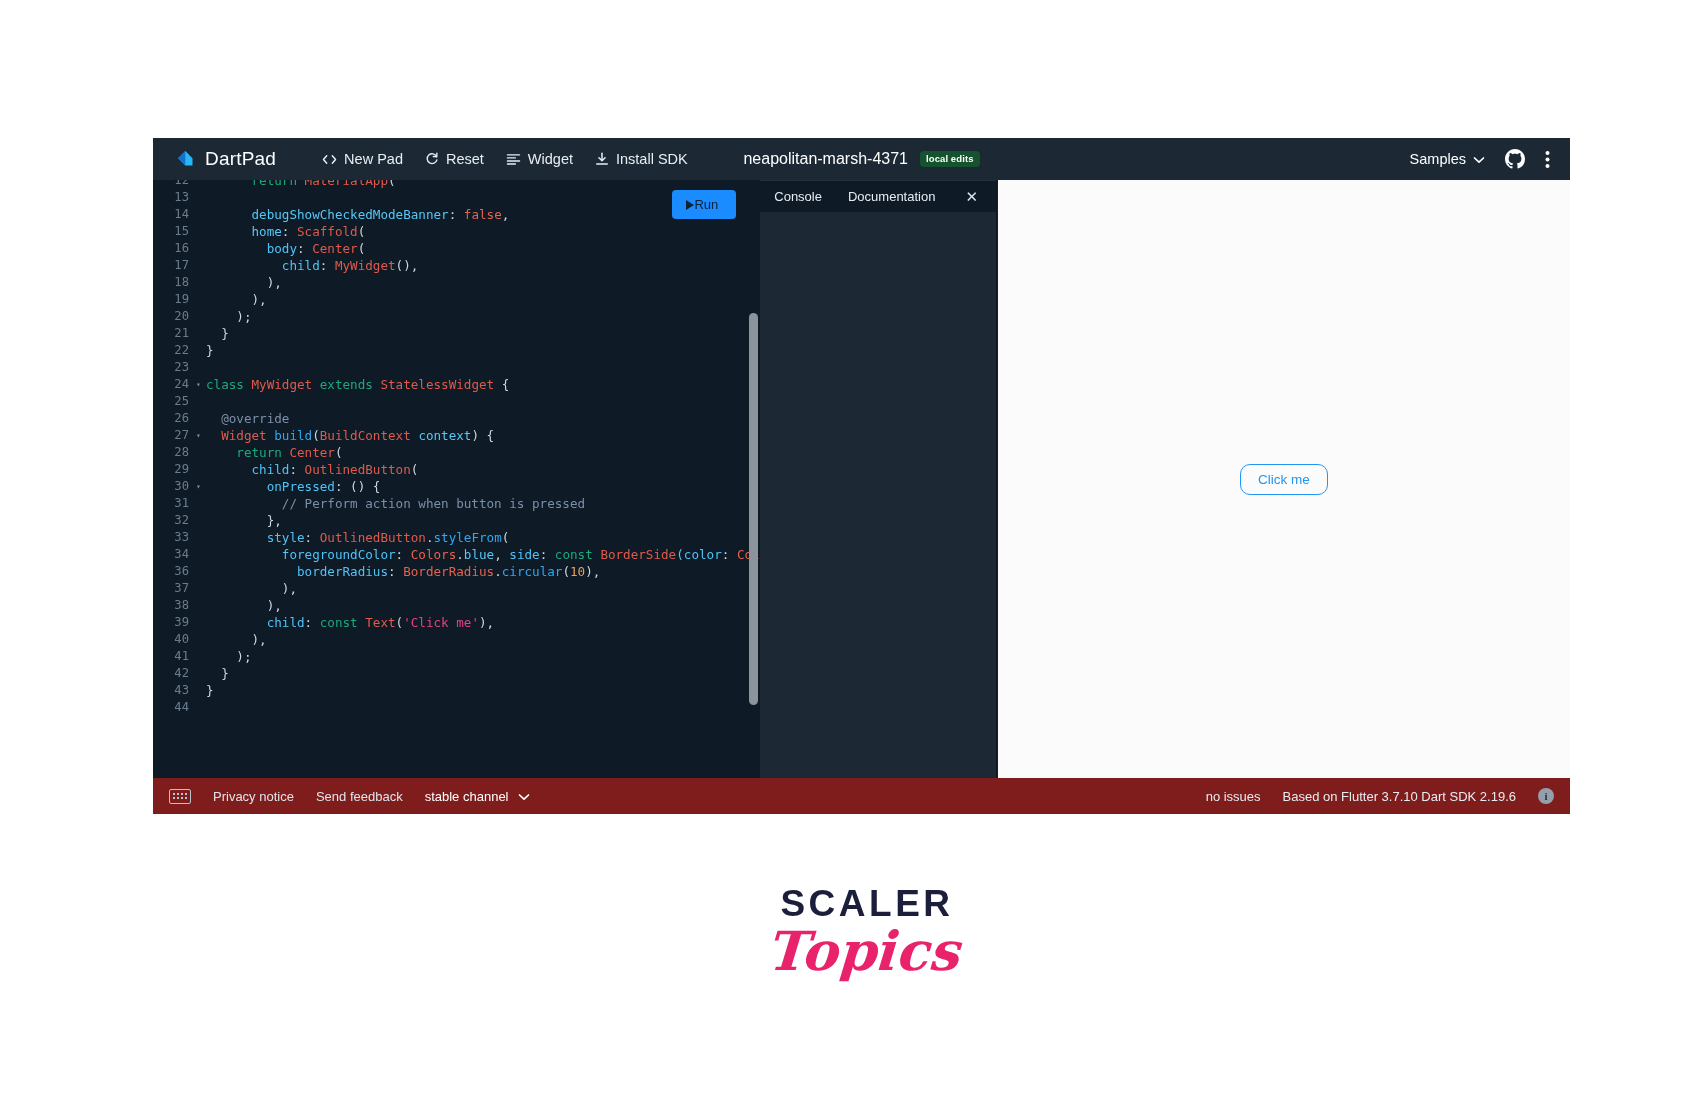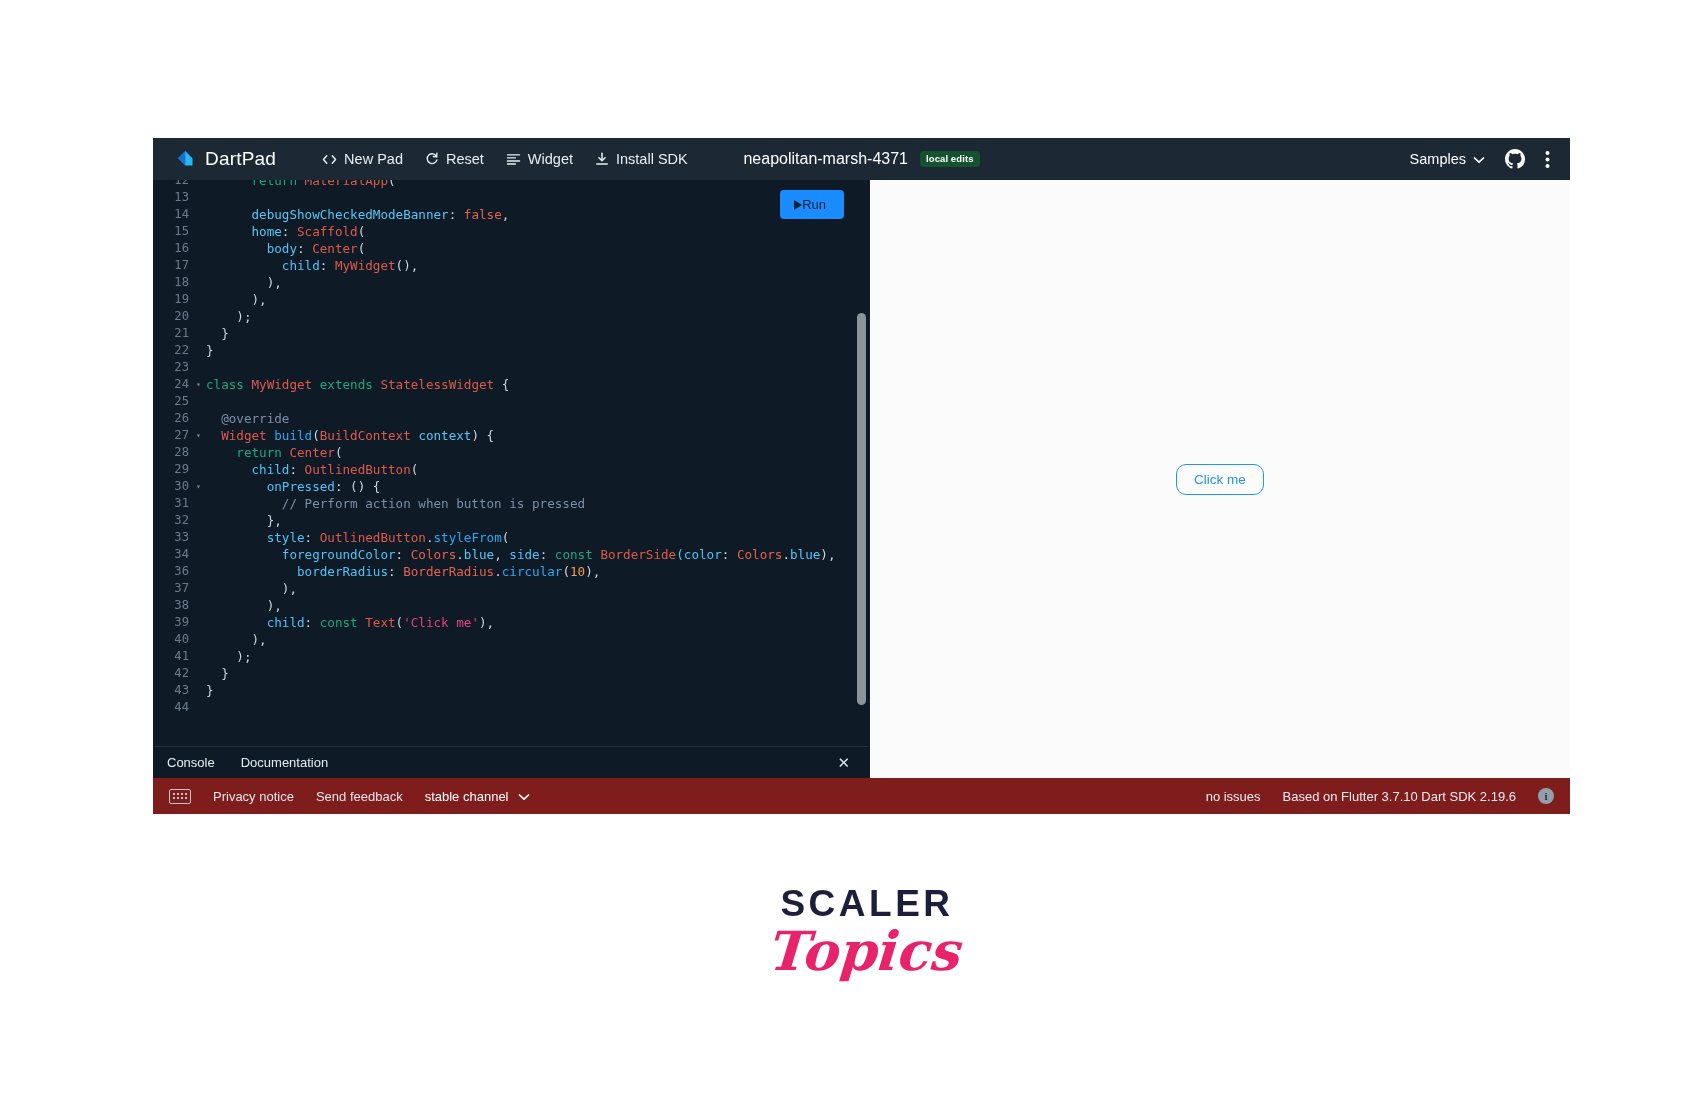--- a/index.html
+++ b/index.html
@@ -89,23 +89,22 @@
   .icon-btn { cursor: pointer; display:flex; align-items:center; }
 
   
   .body-split {
     flex: 1 1 auto;
     display: flex;
     min-height: 0;
   }
 
   .left-pane {
-    width: 716px;
-    display: flex;
-    flex-direction: column;
+    width: 844px;
+    display: flex;
     min-width: 0;
     border-right: 1px solid #0d1620;
   }
 
   .editor-wrap {
     position: relative;
     flex: 1 1 auto;
     background: #0e1a26;
     overflow: hidden;
   }

